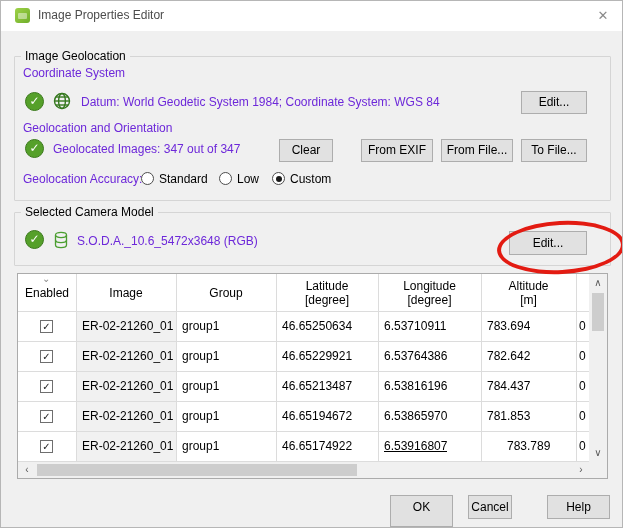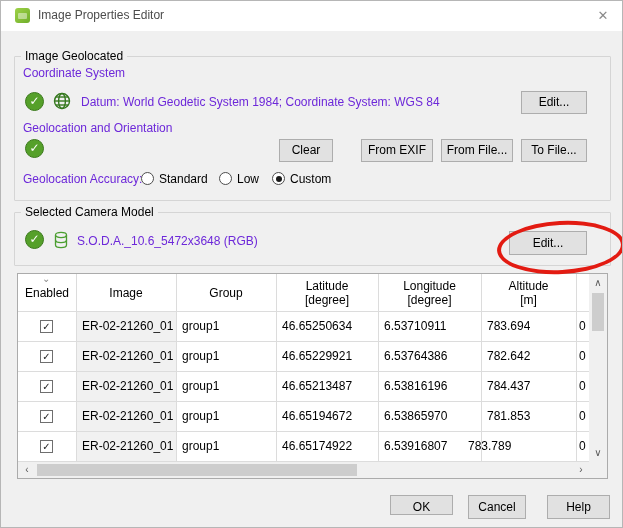--- a/index.html
+++ b/index.html
@@ -66,40 +66,41 @@
 
   <div id="titlebar">
     <div id="app-icon">
         <span class="inner"></span>
       </div>
     <div id="window-title">Image Properties Editor</div>
     <div id="close-btn">✕</div>
   </div>
 
   <div class="groupbox" style="left:13px;top:55px;width:595px;height:143px;"></div>
-  <div class="groupbox-label" style="left:20px;top:48px;">Image Geolocated</div>
+  <div class="groupbox-label" style="left:20px;top:48px;">Image Geolocation</div>
 
   <div class="section-label" style="left:22px;top:65px;">Coordinate System</div>
 
   <div class="check-circle" style="left:24px;top:91px;">✓</div>
   <svg class="svg-icon" style="left:51px;top:90px;" width="20" height="20" viewBox="0 0 20 20">
     <g stroke="#35781e" stroke-width="1.4" fill="none">
       <circle cx="10" cy="10" r="7.5"></circle>
       <ellipse cx="10" cy="10" rx="3.4" ry="7.5"></ellipse>
       <line x1="2.5" y1="10" x2="17.5" y2="10"></line>
       <line x1="3.6" y1="6" x2="16.4" y2="6"></line>
       <line x1="3.6" y1="14" x2="16.4" y2="14"></line>
     </g>
   </svg>
   <div class="section-label" style="left:80px;top:94px;">Datum: World Geodetic System 1984; Coordinate System: WGS 84</div>
   <div class="btn" style="left:520px;top:90px;width:66px;">Edit...</div>
 
   <div class="section-label" style="left:22px;top:120px;">Geolocation and Orientation</div>
 
   <div class="check-circle" style="left:24px;top:138px;">✓</div>
+  <div class="section-label" style="left:52px;top:141px;">Geolocated Images: 347 out of 347</div>
   <div class="btn" style="left:278px;top:138px;width:54px;">Clear</div>
   <div class="btn" style="left:360px;top:138px;width:72px;">From EXIF</div>
   <div class="btn" style="left:440px;top:138px;width:72px;">From File...</div>
   <div class="btn" style="left:520px;top:138px;width:66px;">To File...</div>
 
   <div class="section-label" style="left:22px;top:171px;">Geolocation Accuracy:</div>
   <div class="radio" style="left:140px;top:171px;"></div>
   <div class="radio-label" style="left:158px;top:171px;">Standard</div>
   <div class="radio" style="left:218px;top:171px;"></div>
   <div class="radio-label" style="left:236px;top:171px;">Low</div>
@@ -183,33 +184,33 @@
       <div class="cell" style="left:469px;">781.853</div>
       <div class="cell" style="left:561px;">0</div>
     </div>
 
     <div class="trow" style="top:158px;">
       <div class="image-cell-bg"></div>
       <div class="checkbox">✓</div>
       <div class="cell" style="left:64px;width:92px;">ER-02-21260_01...</div>
       <div class="cell" style="left:164px;">group1</div>
       <div class="cell" style="left:264px;">46.65174922</div>
-      <div class="cell" style="left:366px;">6.53916807</div>
-      <div class="cell" style="left:450px;">783.789</div>
+      <div class="cell" style="left:366px;text-decoration:underline;">6.53916807</div>
+      <div class="cell" style="left:489px;">783.789</div>
       <div class="cell" style="left:561px;">0</div>
     </div>
 
     <div class="sb-track" style="left:571px;top:0;width:18px;height:188px;"></div>
     <div class="sb-arrow" style="left:571px;top:3px;width:18px;">∧</div>
     <div class="sb-thumb" style="left:574px;top:19px;width:12px;height:38px;"></div>
     <div class="sb-arrow" style="left:571px;top:173px;width:18px;">∨</div>
 
     <div class="sb-track" style="left:0;top:188px;width:589px;height:16px;"></div>
     <div class="sb-arrow" style="left:2px;top:190px;width:14px;">‹</div>
     <div class="sb-thumb" style="left:19px;top:190px;width:320px;height:12px;"></div>
     <div class="sb-arrow" style="left:556px;top:190px;width:14px;">›</div>
   </div>
 
-  <div class="btn" style="left:389px;top:494px;width:63px;height:20px;line-height:22px;">OK</div>
-  <div class="btn" style="left:467px;top:494px;width:58px;height:24px;line-height:22px;">Cancel</div>
+  <div class="btn" style="left:389px;top:494px;width:63px;height:32px;line-height:22px;">OK</div>
+  <div class="btn" style="left:467px;top:494px;width:44px;height:24px;line-height:22px;">Cancel</div>
   <div class="btn" style="left:546px;top:494px;width:63px;height:24px;line-height:22px;">Help</div>
 
 </div>
 
 </body></html>

